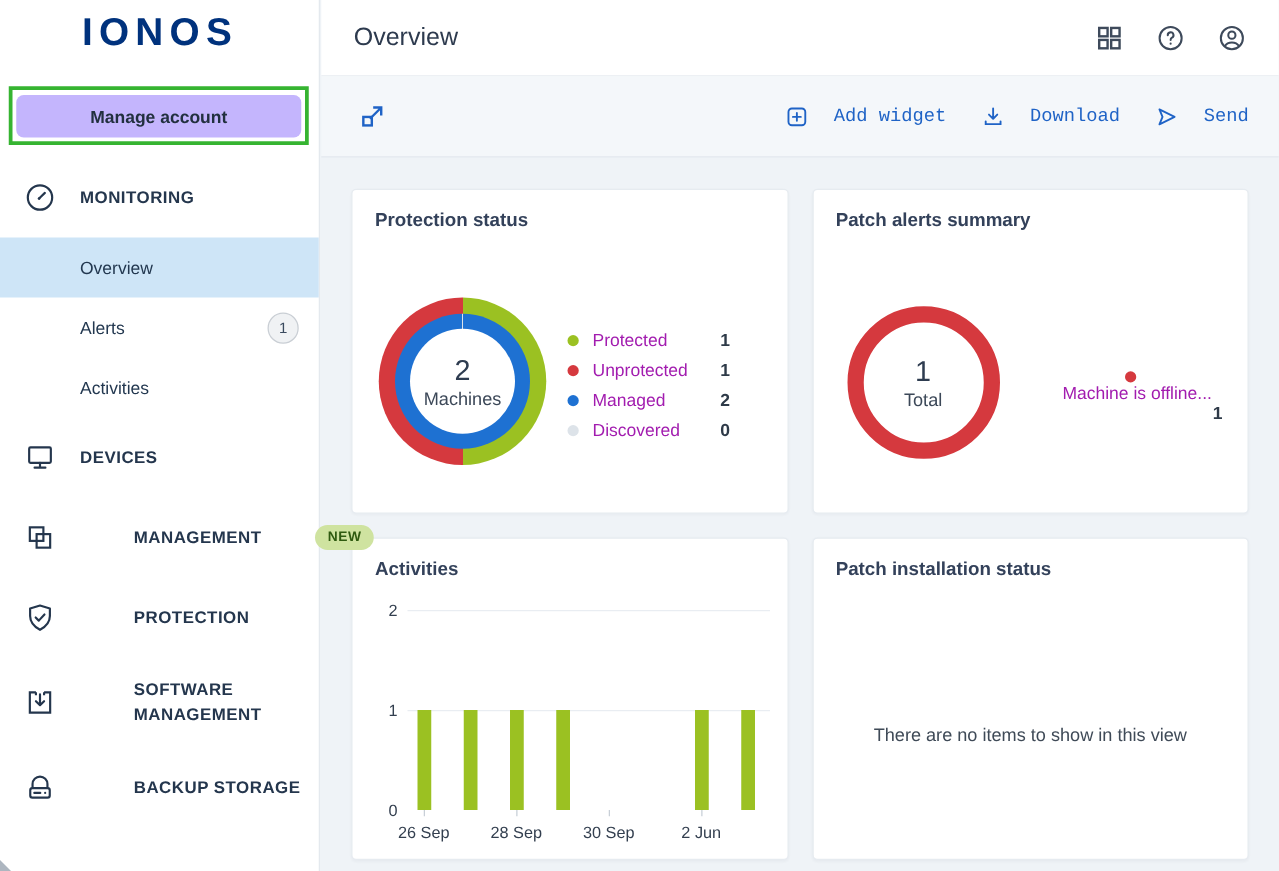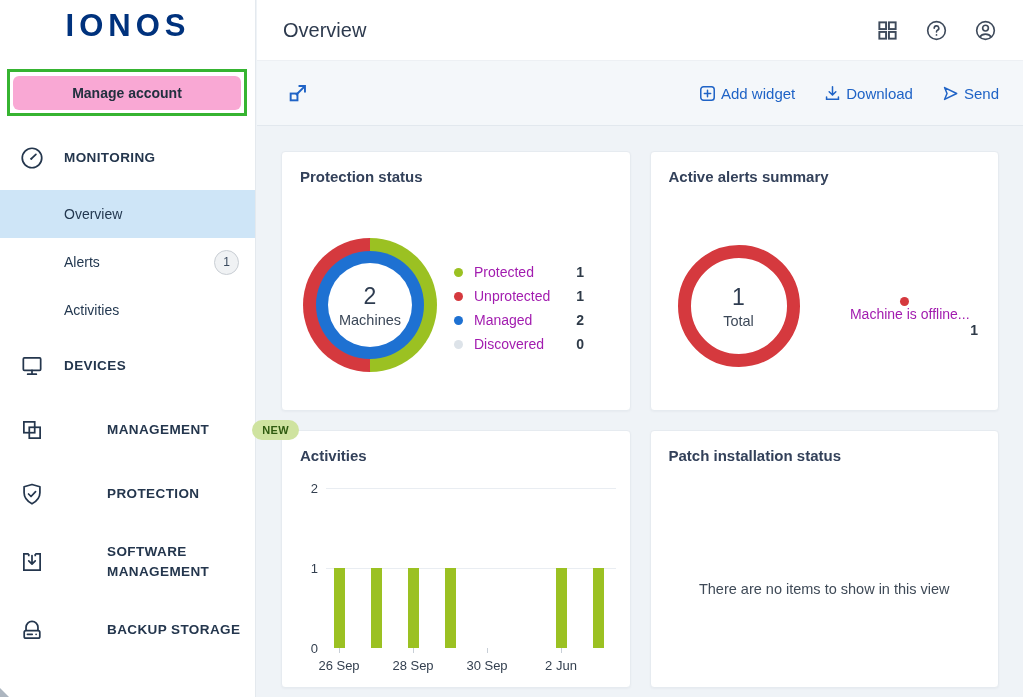--- a/index.html
+++ b/index.html
@@ -6,21 +6,21 @@
   html,body { width:1023px; height:697px; overflow:hidden;
     font-family:"Liberation Sans","DejaVu Sans",sans-serif; background:#eff3f7; }
 
   
   .sidebar { position:absolute; left:0; top:0; width:256px; height:697px;
     background:#fff; border-right:1px solid #e4e9ee; z-index:5; }
   .logo { position:absolute; top:8px; left:0; width:256px; text-align:center;
     font-size:31px; font-weight:800; letter-spacing:5px; color:var(--logo-navy,#00327d); }
   .annotation { position:absolute; left:7px; top:69px; width:240px; height:47px;
     border:3px solid var(--annotation-green,#36b431); display:flex; align-items:center; justify-content:center; }
-  .manage-btn { width:228px; height:34px; background:#f9a8d4; border:none; border-radius:6px;
+  .manage-btn { width:228px; height:34px; background:#c4b5fd; border:none; border-radius:6px;
     font-family:inherit; font-size:14px; font-weight:700; color:#22303f; cursor:pointer; }
   .nav { position:absolute; top:116px; left:0; right:0; padding-top:18px; }
   .nav-section { display:flex; align-items:center; height:48px; padding-left:19px; cursor:pointer; }
   .nav-section.tall { height:56px; }
   .nav-section .nicon { width:26px; height:26px; margin-right:19px; flex:0 0 26px; color:var(--nav-text,#24364d); }
   .nav-section .nlabel { font-size:13.5px; font-weight:700; letter-spacing:.4px;
     color:var(--nav-text,#24364d); line-height:1.45; max-width:140px; }
   .mt8 { margin-top:8px; } .mt16 { margin-top:16px;gap:43px; }
   .nav-children { margin-top:8px; }
   .nav-child { display:flex; align-items:center; height:48px; padding-left:64px; padding-right:16px;
@@ -40,22 +40,22 @@
   .header { height:61px; background:#fff; border-bottom:1px solid #edf0f4;
     display:flex; align-items:center; padding:0 26px; }
   .page-title { font-size:20px; font-weight:500; color:#2d3a4e; }
   .header-icons { margin-left:auto; display:flex; align-items:center; gap:26px; }
   .hicon { width:23px; height:23px; color:var(--header-icon,#3e4a5b); cursor:pointer; }
 
   .toolbar { height:65px; background:#f4f7fa; border-bottom:1px solid #e2e8ee;
     display:flex; align-items:center; padding:0 24px 0 30px; }
   .ticon { width:22px; height:22px; color:var(--accent-blue,#1f63c6); cursor:pointer; }
   .toolbar-actions { margin-left:auto; display:flex; align-items:center; gap:28px; }
-  .tool-btn { display:flex; align-items:center; gap:4px; background:none; border:none;
-    font-family:Liberation Sans, sans-serif; font-size:15px; color:var(--accent-blue,#1f63c6); cursor:pointer; }
+  .tool-btn { display:flex; align-items:center; gap:20px; background:none; border:none;
+    font-family:Liberation Mono, monospace; font-size:15px; color:var(--accent-blue,#1f63c6); cursor:pointer; }
   .tool-btn svg { width:19px; height:19px; }
 
   .content { position:absolute; top:127px; left:0; right:0; bottom:0; background:#eff3f7;
     padding:24px; display:grid; grid-template-columns:1fr 1fr; grid-template-rows:260px 258px;
     gap:19px 19px; }
   .card { position:relative; background:#fff; border:1px solid #e6ebf0; border-radius:4px;
     box-shadow:0 1px 2px rgba(40,60,80,.04); padding:16px 18px; overflow:hidden; }
   .card-title { font-size:15px; font-weight:700; color:#33415a; }
 
   
@@ -285,21 +285,21 @@
         </div>
         <div class="legend-row">
           <span class="dot" style="background: rgb(221, 227, 233);"></span>
           <span class="legend-label">Discovered</span>
           <span class="legend-val">0</span>
         </div>
       </div>
     </section>
 
     <section class="card">
-      <div class="card-title">Active alerts summary</div>
+      <div class="card-title">Patch alerts summary</div>
       <div class="alerts-ring" style="border-color: rgb(213, 57, 62);">
         <div class="donut-num">1</div>
         <div class="donut-cap">Total</div>
       </div>
       <div class="alerts-legend">
         <span class="dot" style="background: rgb(213, 57, 62);"></span>
         <span class="legend-label">Machine is offline...</span>
         <span class="legend-val">1</span>
       </div>
     </section>

